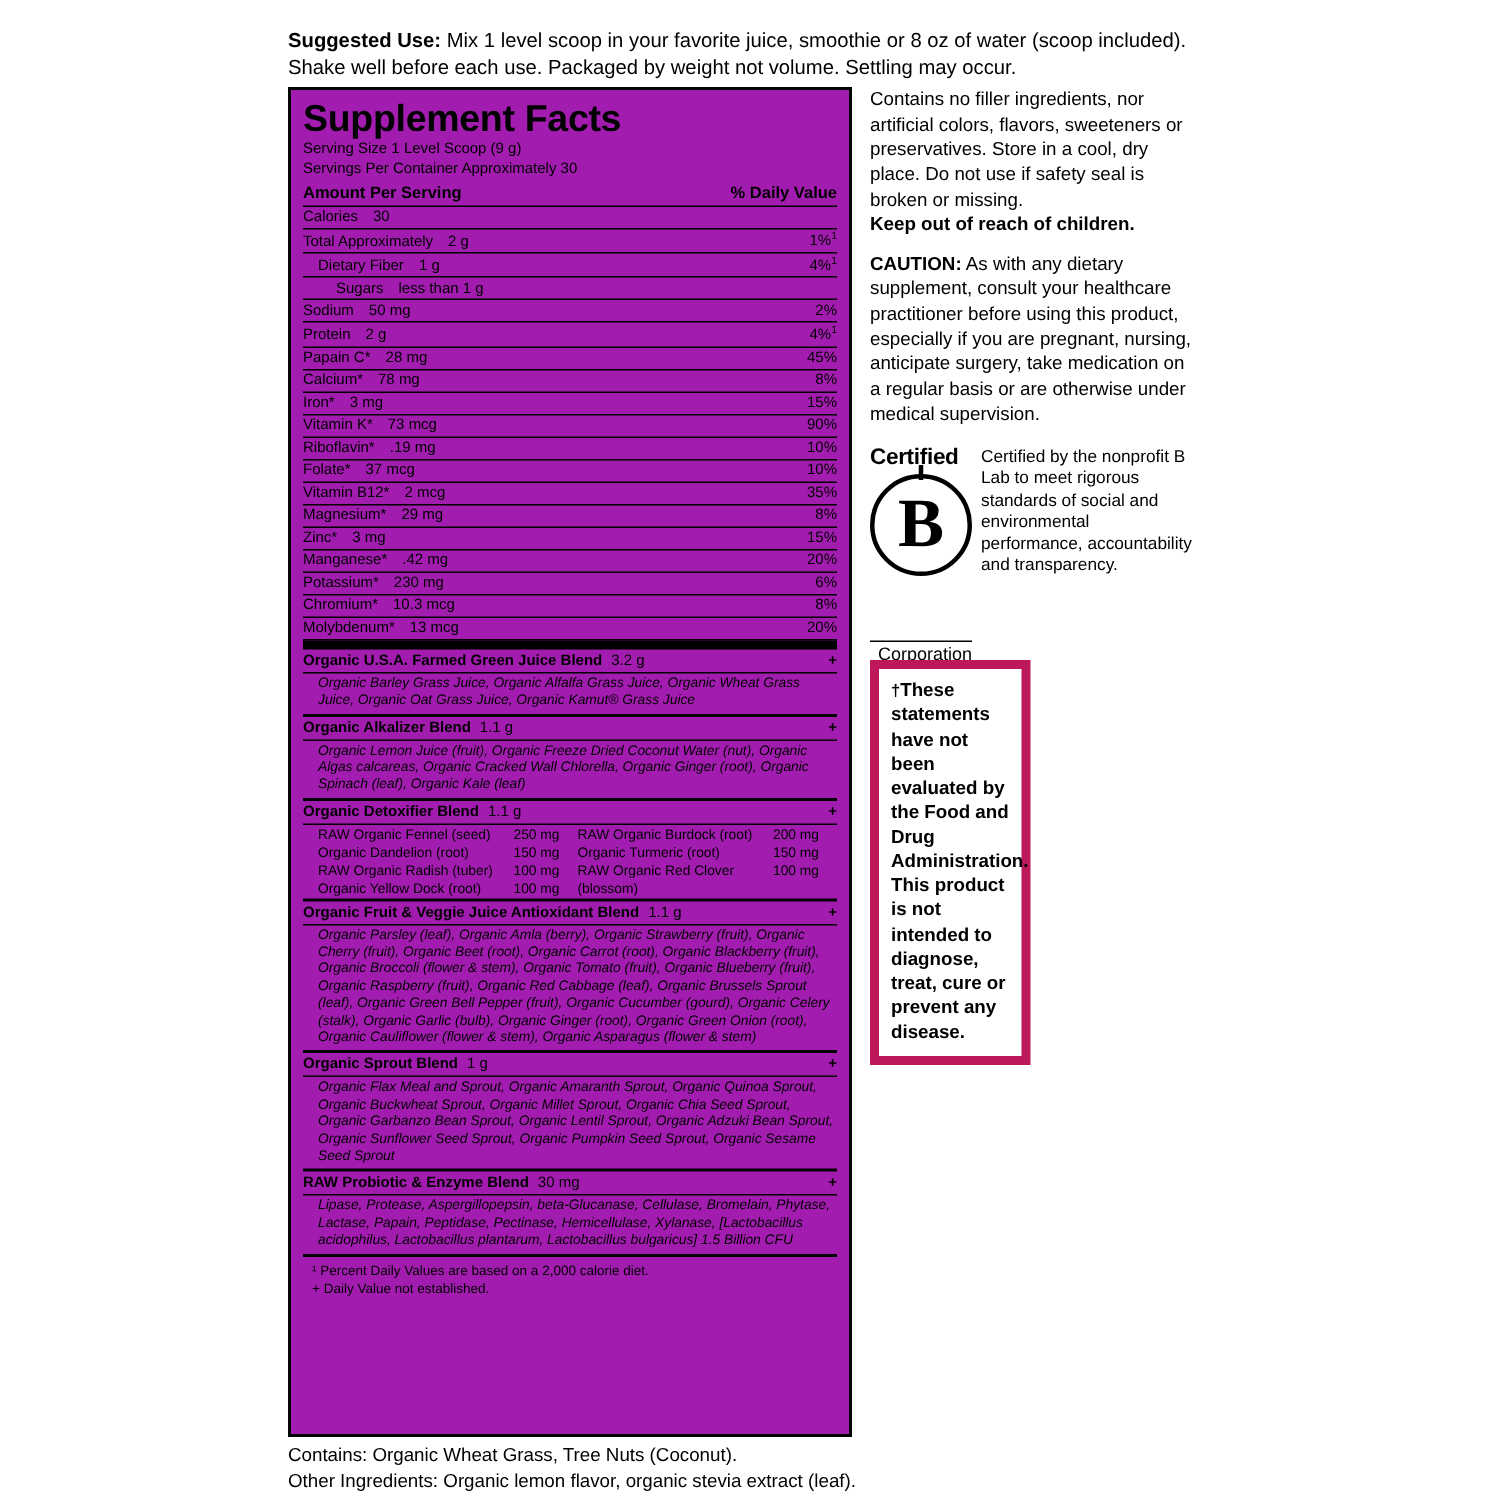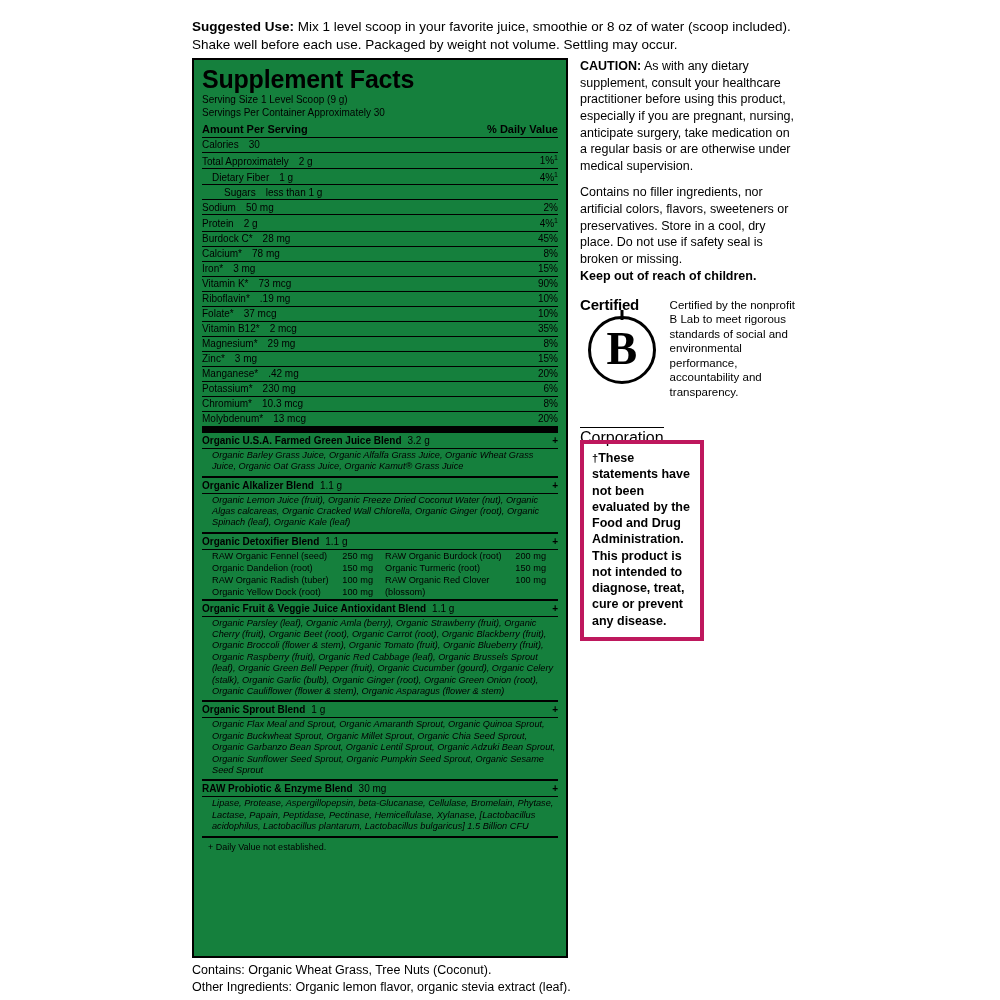--- a/index.html
+++ b/index.html
@@ -35,21 +35,21 @@
 
   
   .panel {
     position: absolute;
     left: 192px;
     top: 46px;
     width: 376px;
     height: 900px;
     border: 2px solid #000;
     box-sizing: border-box;
-    background: #15803d;
+    background: #a21caf;
     padding: 4px 8px 0 8px;
   }
   .sf-title {
     font-family: "Liberation Sans", sans-serif;
     font-size: 25px;
     font-weight: bold;
     letter-spacing: -0.2px;
     line-height: 1.05;
     margin: 2px 0 2px 0;
   }
@@ -173,40 +173,40 @@
   .bcorp-mark .circle .stem {
     position: absolute;
     left: 50%;
     top: -9px;
     width: 3px;
     height: 10px;
     background: #000;
     transform: translateX(-50%);
   }
   .bcorp-mark .corp {
-    font-size: 16px;
+    font-size: 12px;
     border-top: 1.5px solid #000;
     padding-top: 1px;
-    text-align: left;
+    text-align: right;
     margin-top: 43px;
   }
   .bcorp-text {
     font-size: 11.5px;
     line-height: 1.26;
     padding-left: 6px;
     padding-top: 2px;
   }
 
   
   .disclaimer {
     position: absolute;
     left: 580px;
     top: 428px;
-    width: 124px;
-    border: 4px solid #be185d;
+    width: 107px;
+    border: 6px solid #be185d;
     box-sizing: border-box;
     padding: 6px 4px 8px 8px;
     font-size: 12.5px;
     font-weight: bold;
     line-height: 1.3;
   }
   .disclaimer .dag { font-size: 11px; vertical-align: baseline; }
 
   
   .bottom {
@@ -259,21 +259,21 @@
           </tr>
           <tr>
             <td><span>Sodium</span><span class="amt">50 mg</span></td>
             <td class="dv">2%</td>
           </tr>
           <tr>
             <td><span>Protein</span><span class="amt">2 g</span></td>
             <td class="dv">4%<sup class="dag">1</sup></td>
           </tr>
           <tr>
-            <td><span>Burdock C*</span><span class="amt">28 mg</span></td>
+            <td><span>Papain C*</span><span class="amt">28 mg</span></td>
             <td class="dv">45%</td>
           </tr>
           <tr>
             <td><span>Calcium*</span><span class="amt">78 mg</span></td>
             <td class="dv">8%</td>
           </tr>
           <tr>
             <td><span>Iron*</span><span class="amt">3 mg</span></td>
             <td class="dv">15%</td>
           </tr>
@@ -396,31 +396,32 @@
         <div class="blend-sep">
           <div class="blend-head">
             <div class="bh-left"><span>RAW Probiotic &amp; Enzyme Blend</span><span class="bh-amt">30 mg</span></div>
             <div class="bh-right">+</div>
           </div>
           <div class="blend-body">Lipase, Protease, Aspergillopepsin, beta-Glucanase, Cellulase, Bromelain, Phytase, Lactase, Papain, Peptidase, Pectinase, Hemicellulase, Xylanase, [Lactobacillus acidophilus, Lactobacillus plantarum, Lactobacillus bulgaricus] 1.5 Billion CFU</div>
         </div>
       </div>
 
     <div class="footnotes">
+      <div>¹ Percent Daily Values are based on a 2,000 calorie diet.</div>
       <div>+ Daily Value not established.</div>
     </div>
   </div>
 
   <div class="right-col">
-    <p>
-      <b>CAUTION:</b><span> As with any dietary supplement, consult your healthcare practitioner before using this product, especially if you are pregnant, nursing, anticipate surgery, take medication on a regular basis or are otherwise under medical supervision.</span>
-    </p>
     <p>
       <span>Contains no filler ingredients, nor artificial colors, flavors, sweeteners or preservatives. Store in a cool, dry place. Do not use if safety seal is broken or missing.</span><br>
       <b>Keep out of reach of children.</b>
+    </p>
+    <p>
+      <b>CAUTION:</b><span> As with any dietary supplement, consult your healthcare practitioner before using this product, especially if you are pregnant, nursing, anticipate surgery, take medication on a regular basis or are otherwise under medical supervision.</span>
     </p>
   </div>
 
   <div class="bcorp">
     <div class="bcorp-mark">
       <div class="cert">Certified</div>
       <div class="circle">
         <div class="stem"></div>
         <div class="bletter">B</div>
       </div>

